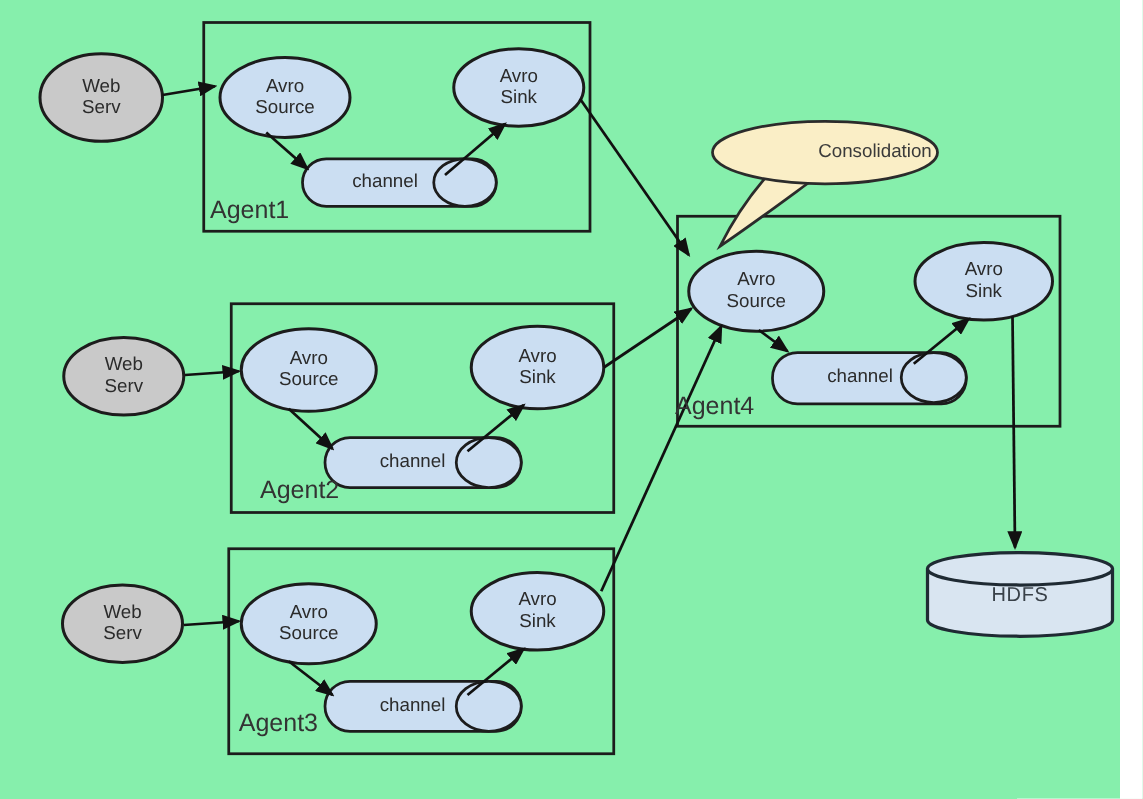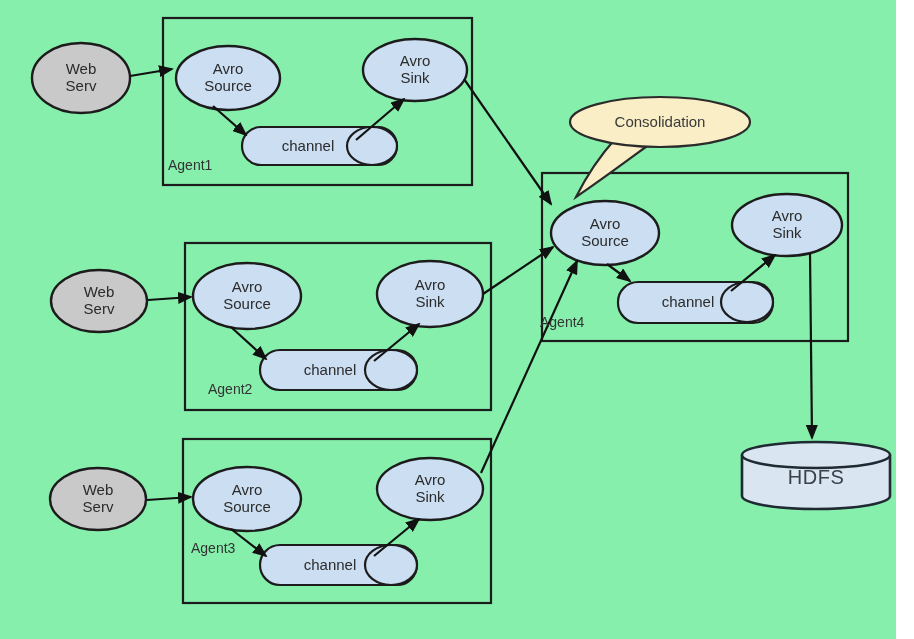--- a/index.html
+++ b/index.html
@@ -1,23 +1,23 @@
 <!DOCTYPE html>
 <html><head>
 <meta charset="utf-8">
 <style>
   html,body{margin:0;padding:0;background:#ffffff;}
   #stage{position:relative;width:896px;height:639px;background:#86efac;overflow:hidden;
          font-family:"Liberation Sans", sans-serif;}
   #shapes{position:absolute;left:0;top:0;width:914px;height:639px;}
   .lbl{position:absolute;transform:translate(-50%,-50%);text-align:center;
        white-space:pre-line;font-size:15px;line-height:1.12;color:#2b2b2b;}
-  .agent-name{position:absolute;font-size:14px;color:#333;}
-  .hdfs-lbl{font-size:20px;color:#394149;letter-spacing:0.5px;}
-  .callout-lbl{font-size:15px;color:#3a3a3a;}
+  .agent-name{position:absolute;font-size:20px;color:#333;}
+  .hdfs-lbl{font-size:16px;color:#394149;letter-spacing:0.5px;}
+  .callout-lbl{font-size:15px;color:#3a3a3a;margin-left:40px;}
 </style>
 </head>
 <body>
 
 <div id="stage">
 
   <svg id="shapes" viewBox="0 0 914 639">
     <defs>
       <marker id="ah" markerUnits="userSpaceOnUse" markerWidth="15" markerHeight="12" refX="13" refY="6" orient="auto">
         <path d="M0,0 L15,6 L0,12 Z" fill="#111"></path>
@@ -101,21 +101,21 @@
 Sink</div>
   <div class="agent-name" style="left:208px;top:381px">Agent2</div>
 
   <div class="lbl" style="left:98px;top:499px">Web
 Serv</div>
   <div class="lbl" style="left:247px;top:499px">Avro
 Source</div>
   <div class="lbl" style="left:330px;top:565px">channel</div>
   <div class="lbl" style="left:430px;top:489px">Avro
 Sink</div>
-  <div class="agent-name" style="left:191px;top:540px">Agent3</div>
+  <div class="agent-name" style="left:191px;top:568px">Agent3</div>
 
   <div class="lbl" style="left:605px;top:233px">Avro
 Source</div>
   <div class="lbl" style="left:688px;top:302px">channel</div>
   <div class="lbl" style="left:787px;top:225px">Avro
 Sink</div>
   <div class="agent-name" style="left:540px;top:314px">Agent4</div>
 
   <div class="lbl callout-lbl" style="left:660px;top:122px">Consolidation</div>
   <div class="lbl hdfs-lbl" style="left:816px;top:477px">HDFS</div>

